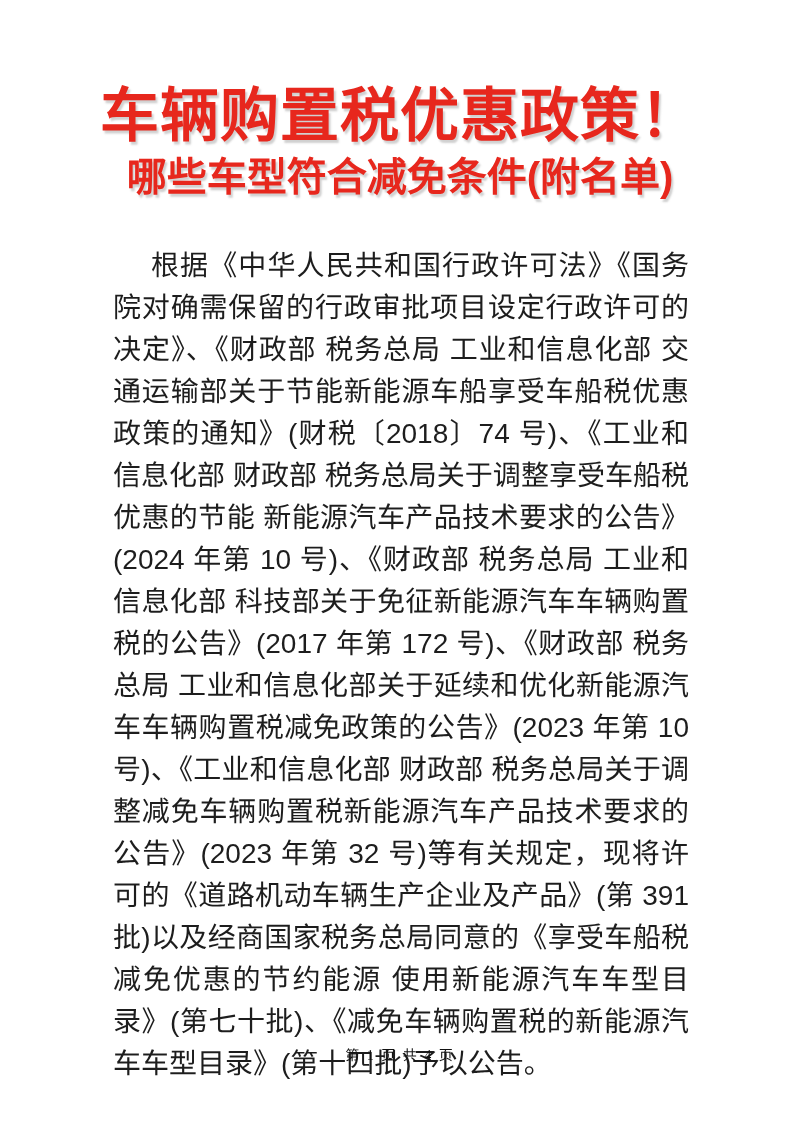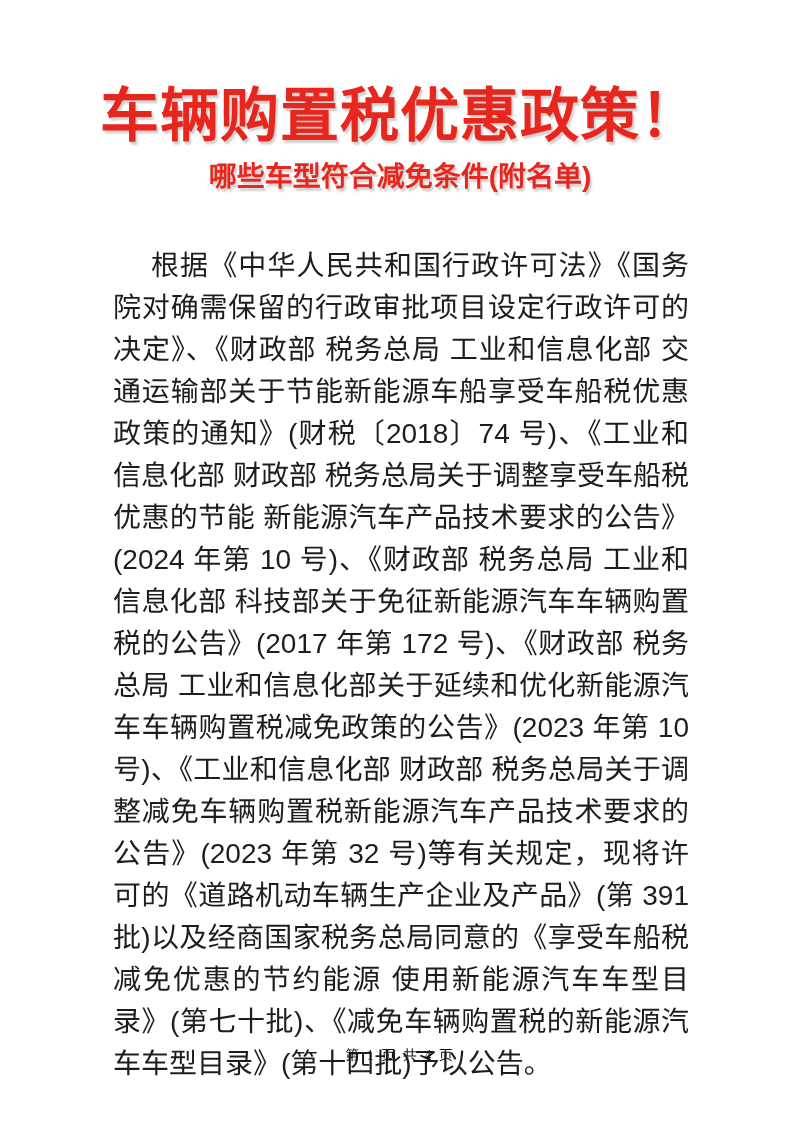--- a/index.html
+++ b/index.html
@@ -25,21 +25,21 @@
     font-weight: 900;
   }
   .main-title {
     font-size: 59px;
     line-height: 72px;
     letter-spacing: 1px;
     white-space: nowrap;
     text-shadow: 2px 3px 2px rgba(150,150,150,0.45);
   }
   .sub-title {
-    font-size: 28px;
+    font-size: 40px;
     line-height: 46px;
     margin-top: 2px;
     white-space: nowrap;
     text-shadow: 2px 3px 2px rgba(150,150,150,0.45);
   }
   .body-paragraph {
     position: absolute;
     top: 217px;
     left: 113px;
     width: 576px;

